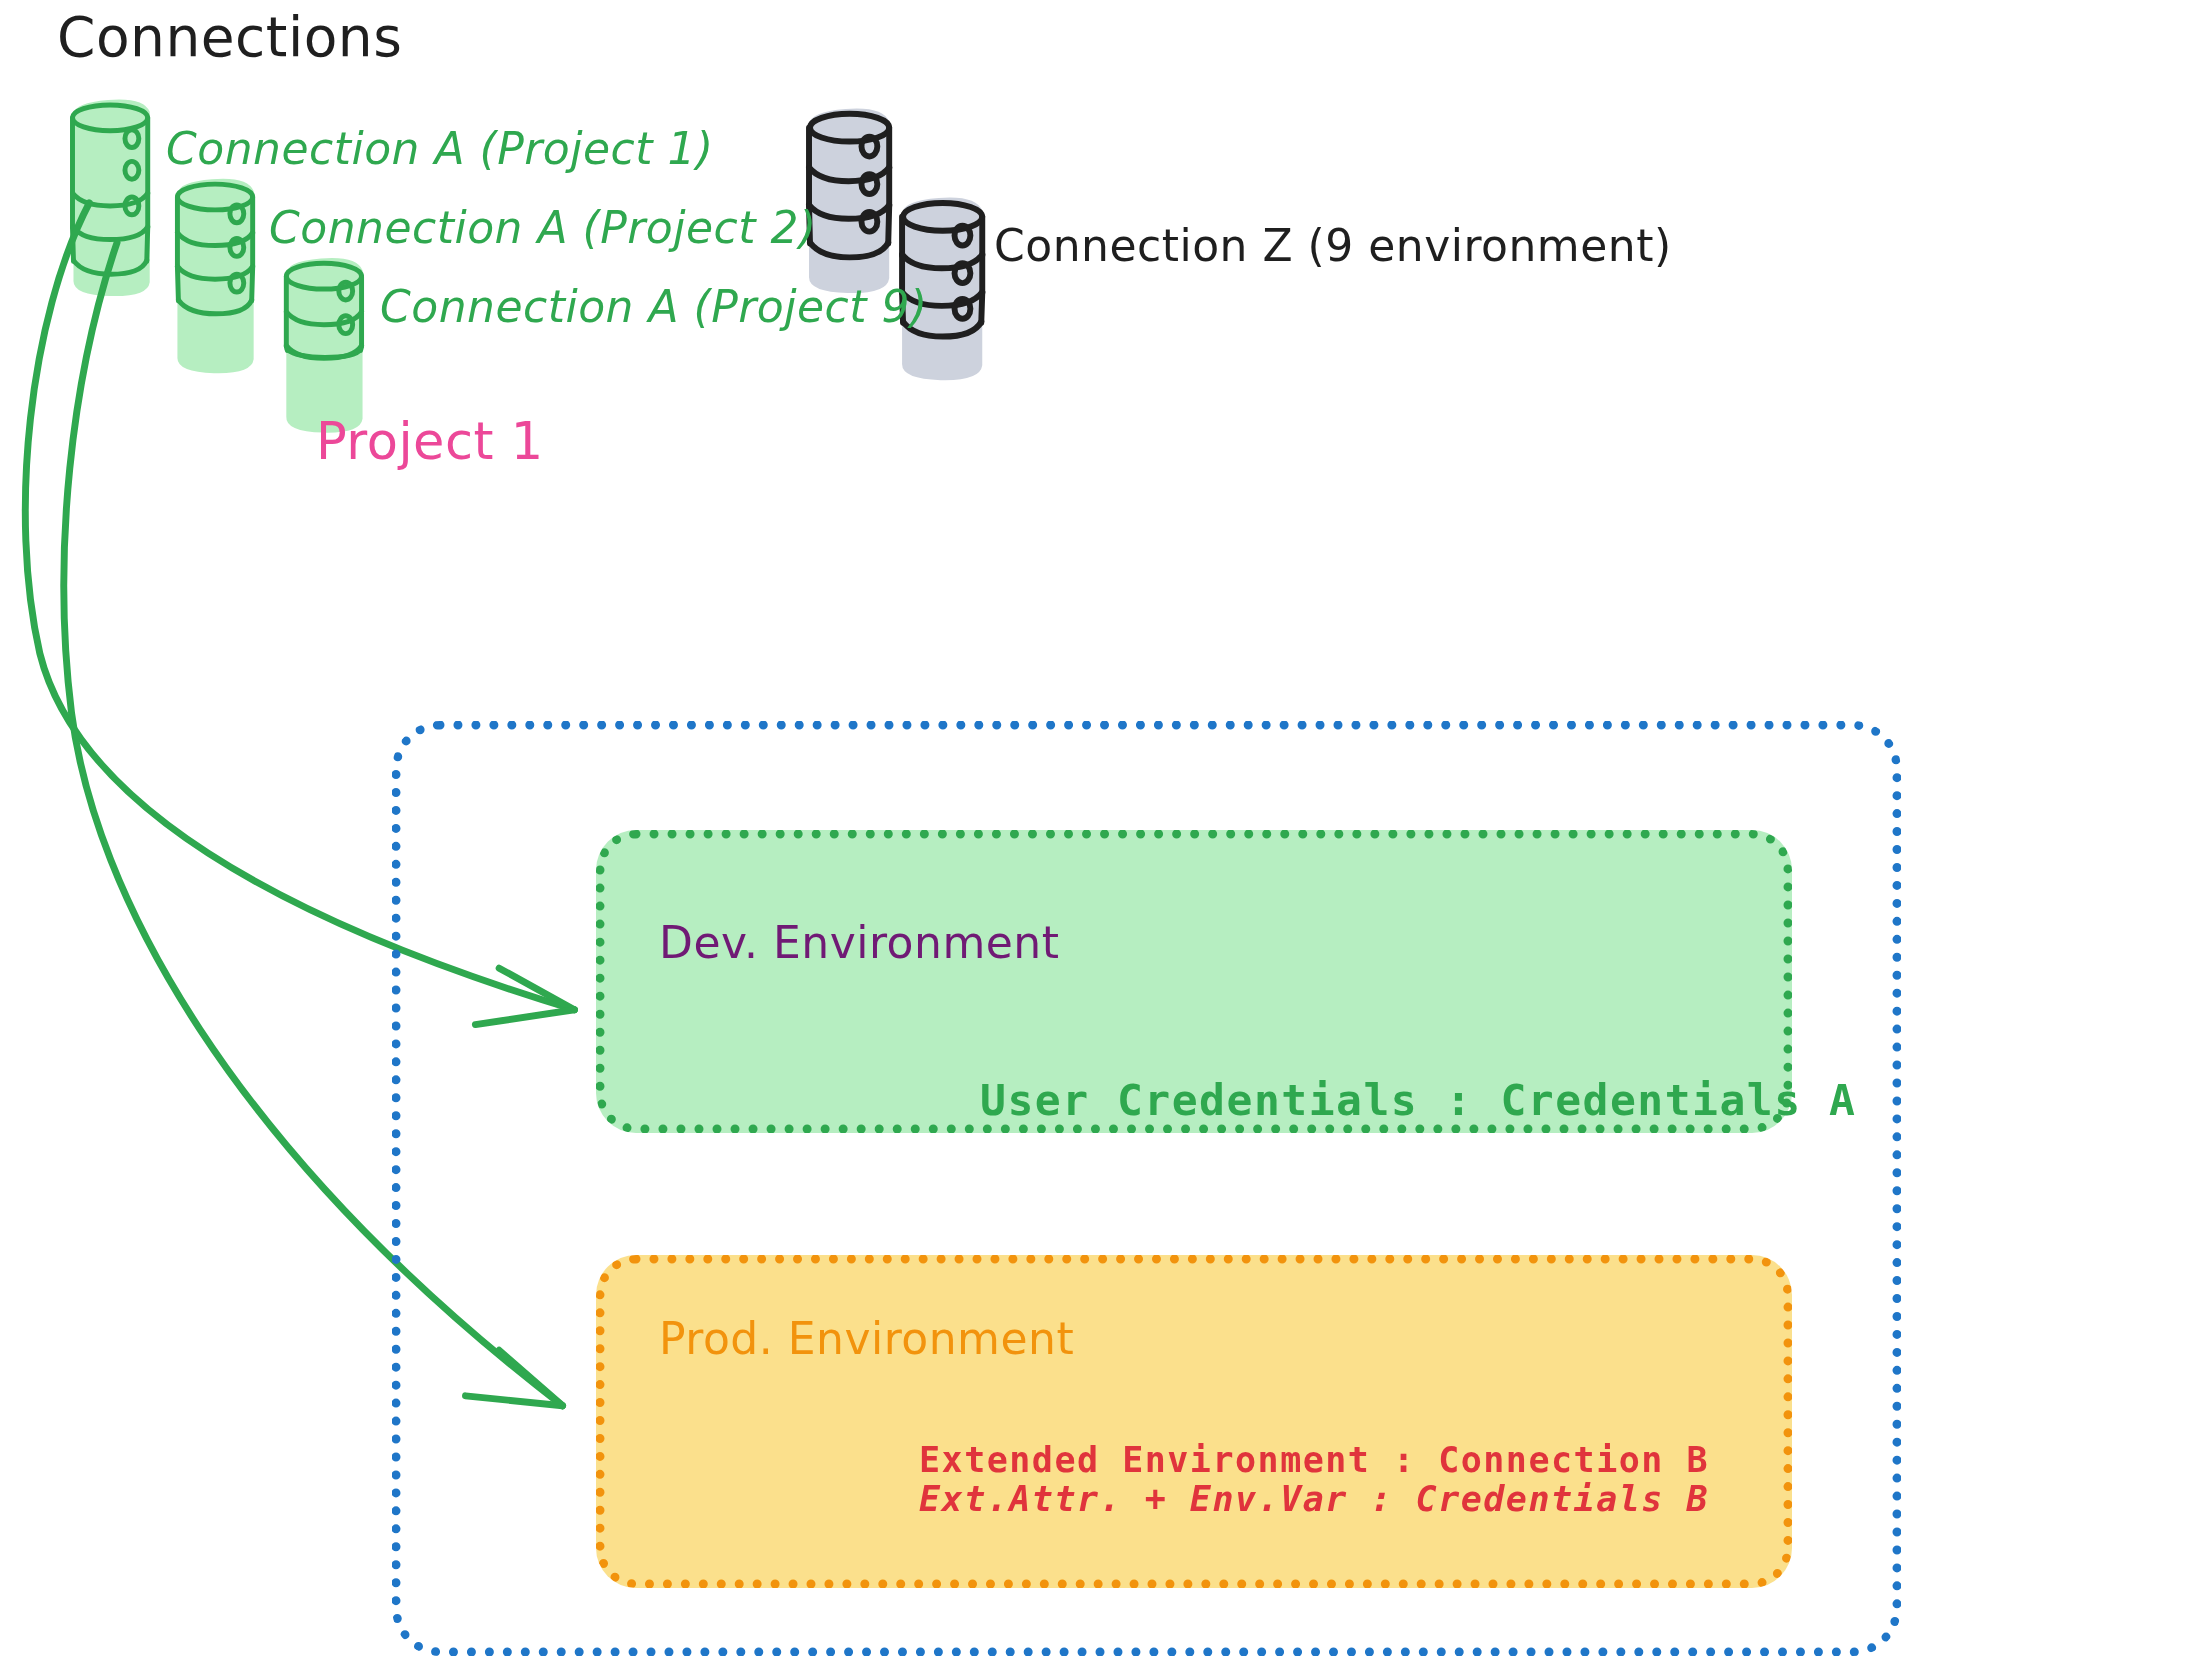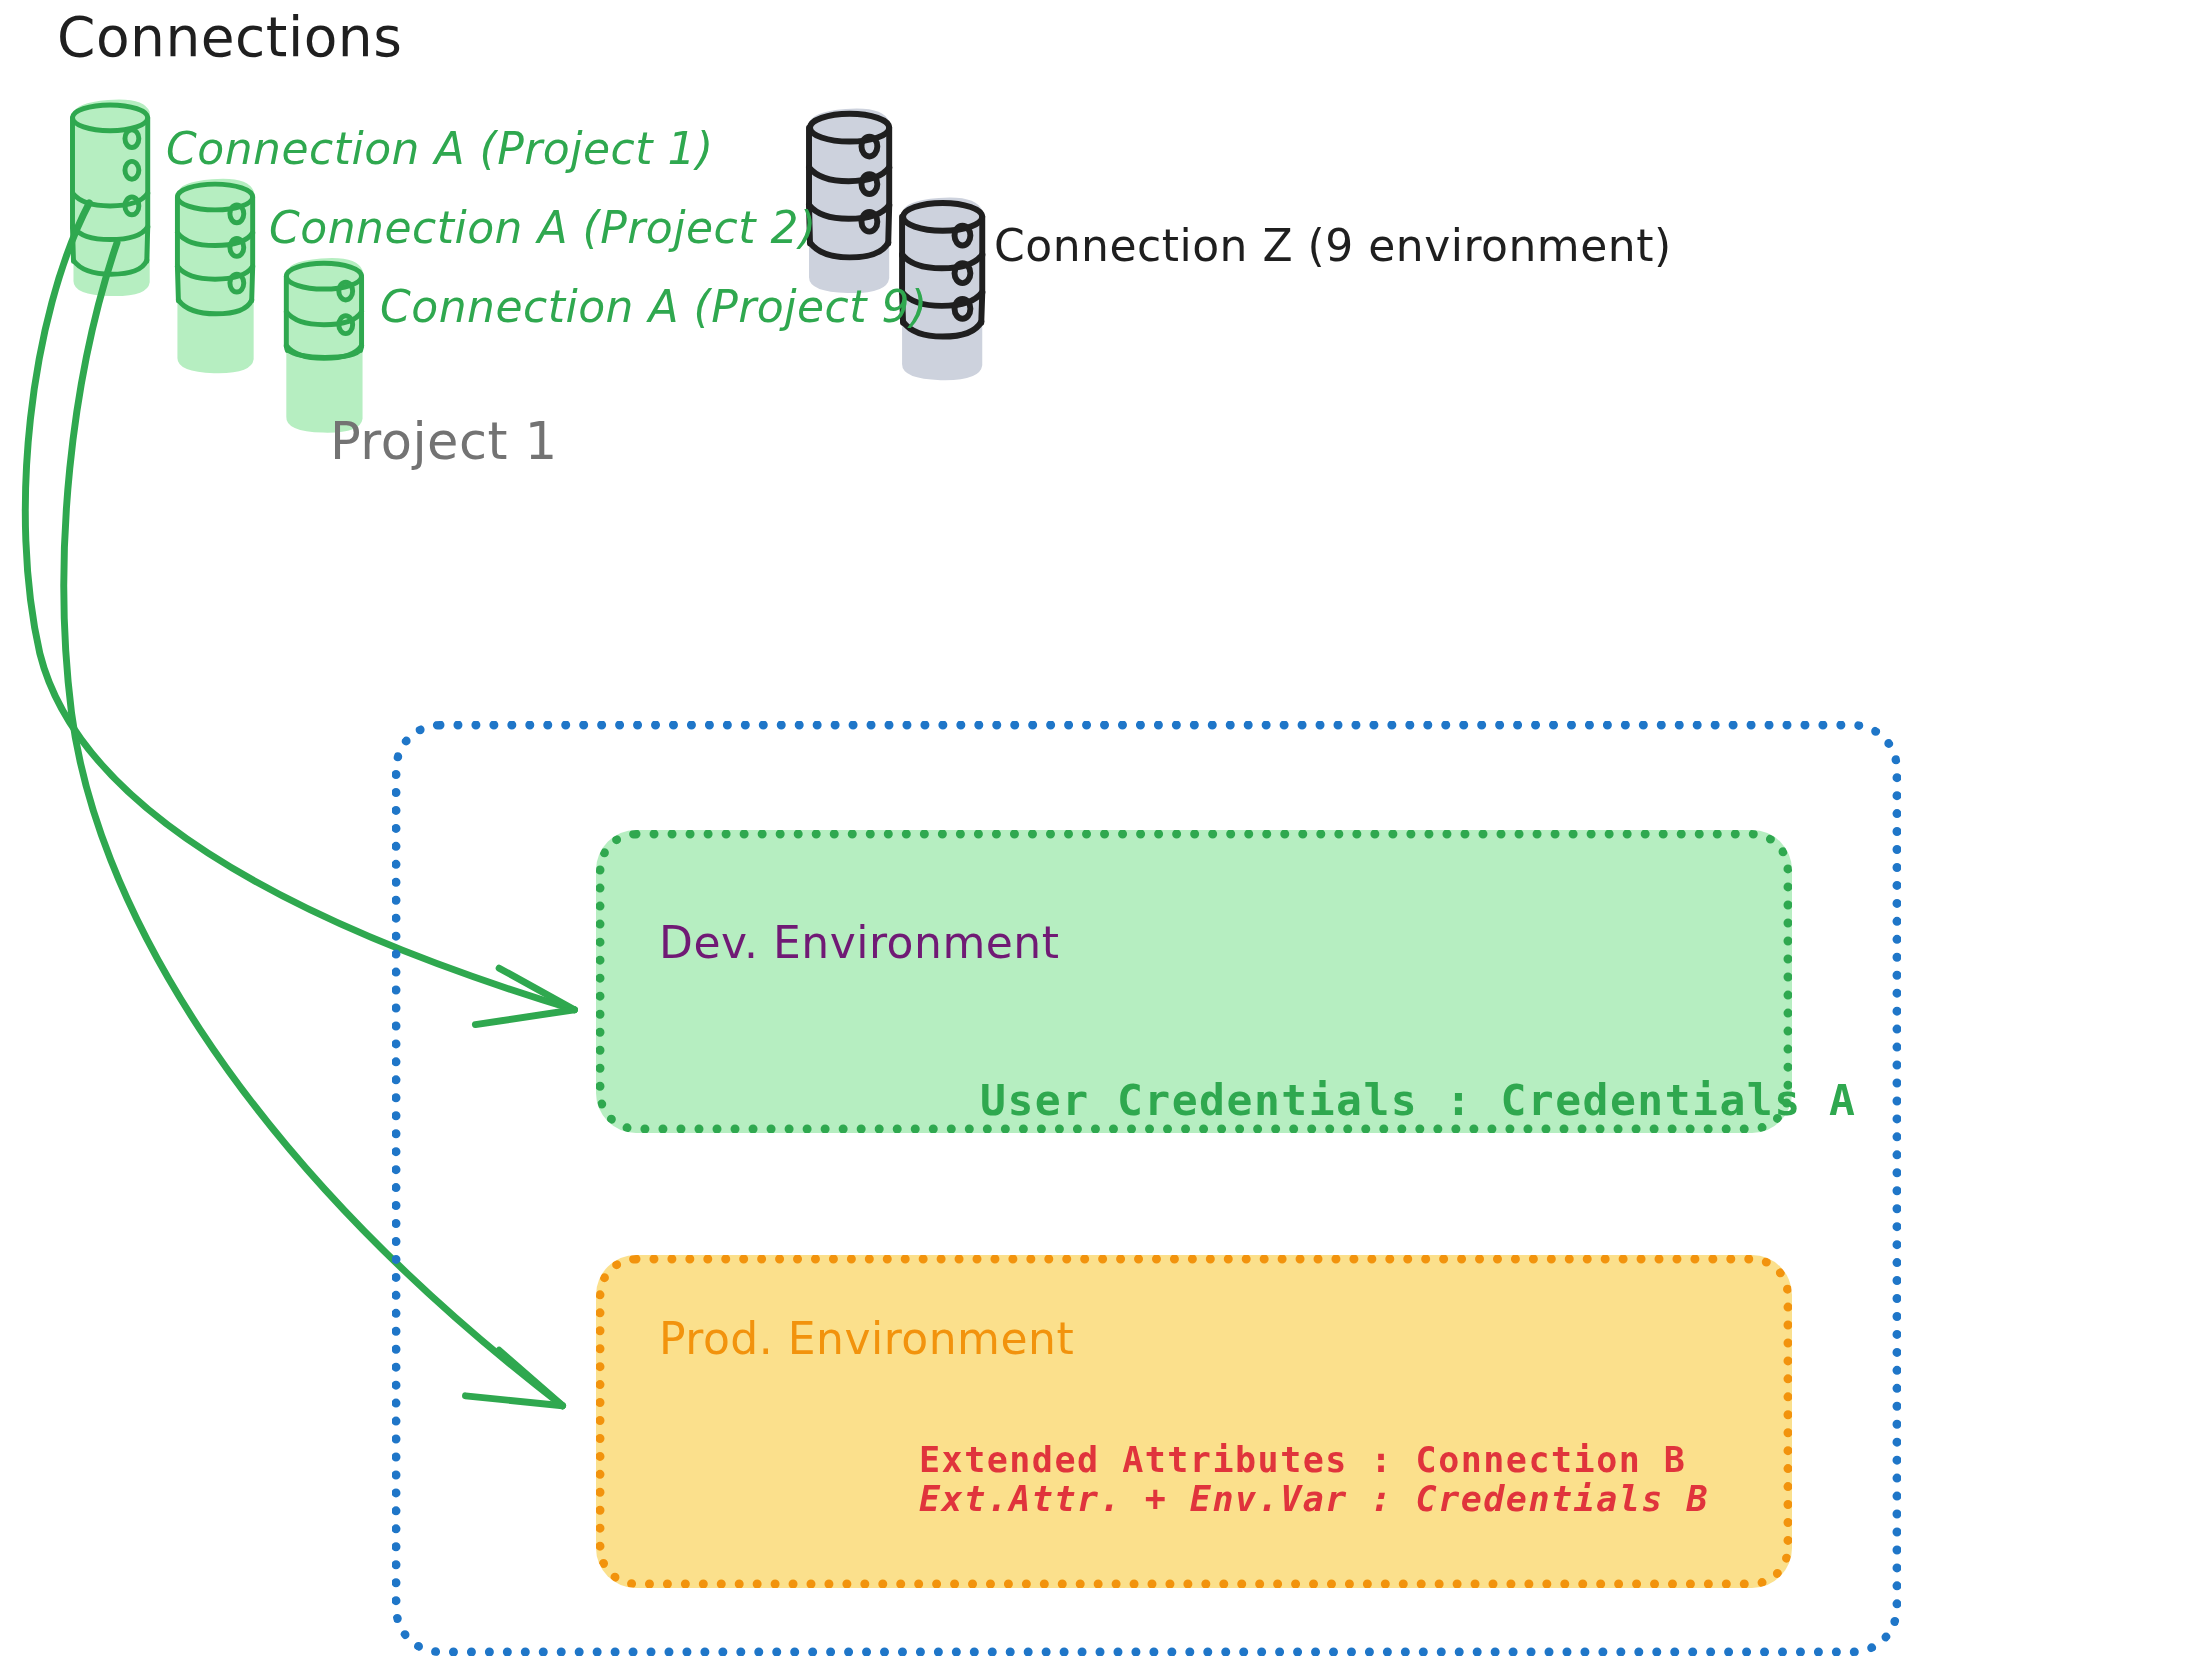--- a/index.html
+++ b/index.html
@@ -51,24 +51,24 @@
     font-size: 44px;
     color: #2fa84f;
     font-style: italic;
   }
   .conn-label-dark {
     font-size: 44px;
     color: #1f1f1f;
     font-style: normal;
   }
   .project-title {
-    left: 330px;
+    left: 316px;
     top: 416px;
     font-size: 51px;
-    color: #737373;
+    color: #ec4899;
   }
   .env-title-green {
     font-size: 44px;
     color: #701a75;
     margin-top: 28px;
   }
   .env-title-orange {
     font-size: 44px;
     color: #f2930d;
   }
@@ -228,17 +228,17 @@
   <div class="txt hand project-title">Project 1</div>
 
   <div class="box project-box"></div>
 
   <div class="box dev-box"></div>
   <div class="txt hand env-title-green" style="left:659px; top:893px;">Dev. Environment</div>
   <div class="txt mono mono-green" style="left:980px; top:1079px;">User Credentials : Credentials A</div>
 
   <div class="box prod-box"></div>
   <div class="txt hand env-title-orange" style="left:659px; top:1317px;">Prod. Environment</div>
-  <div class="txt mono mono-red" style="left:919px; top:1443px;">Extended Attributes : Connection B</div>
+  <div class="txt mono mono-red" style="left:919px; top:1443px;">Extended Environment : Connection B</div>
   <div class="txt mono mono-red" style="left:919px; top:1482px;font-style:italic;">Ext.Attr. + Env.Var : Credentials B</div>
 
 </div>
 
 
 </body></html>

